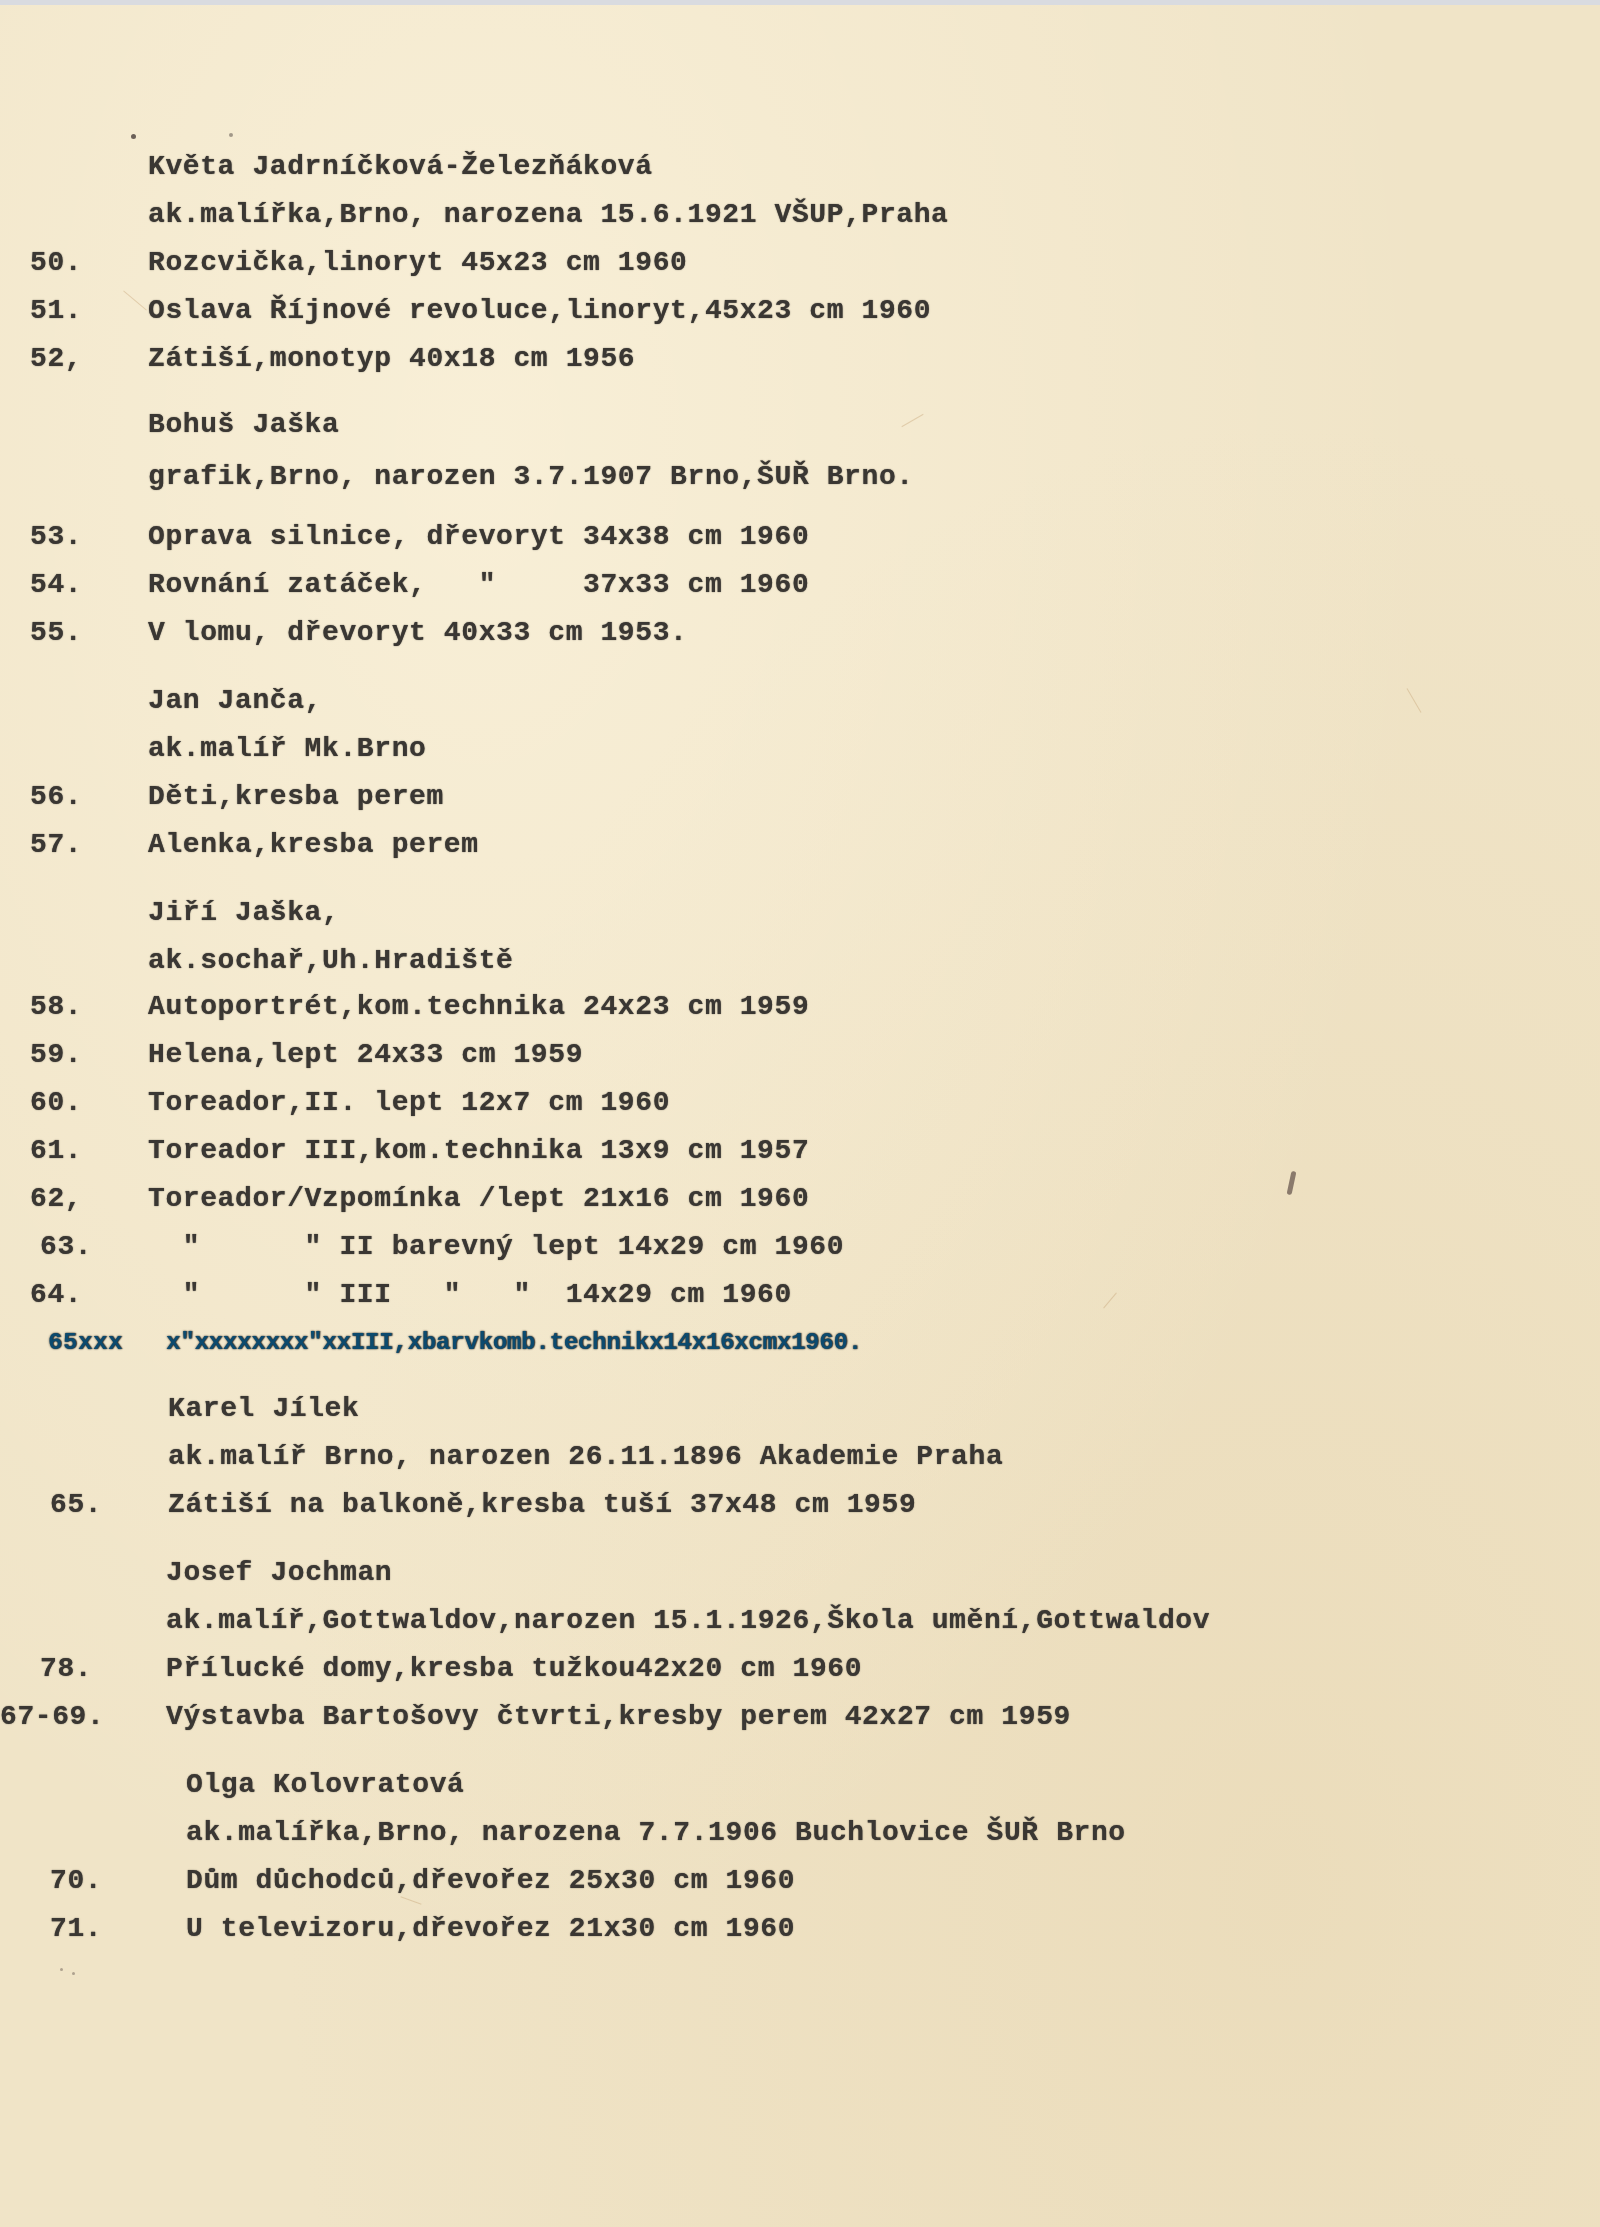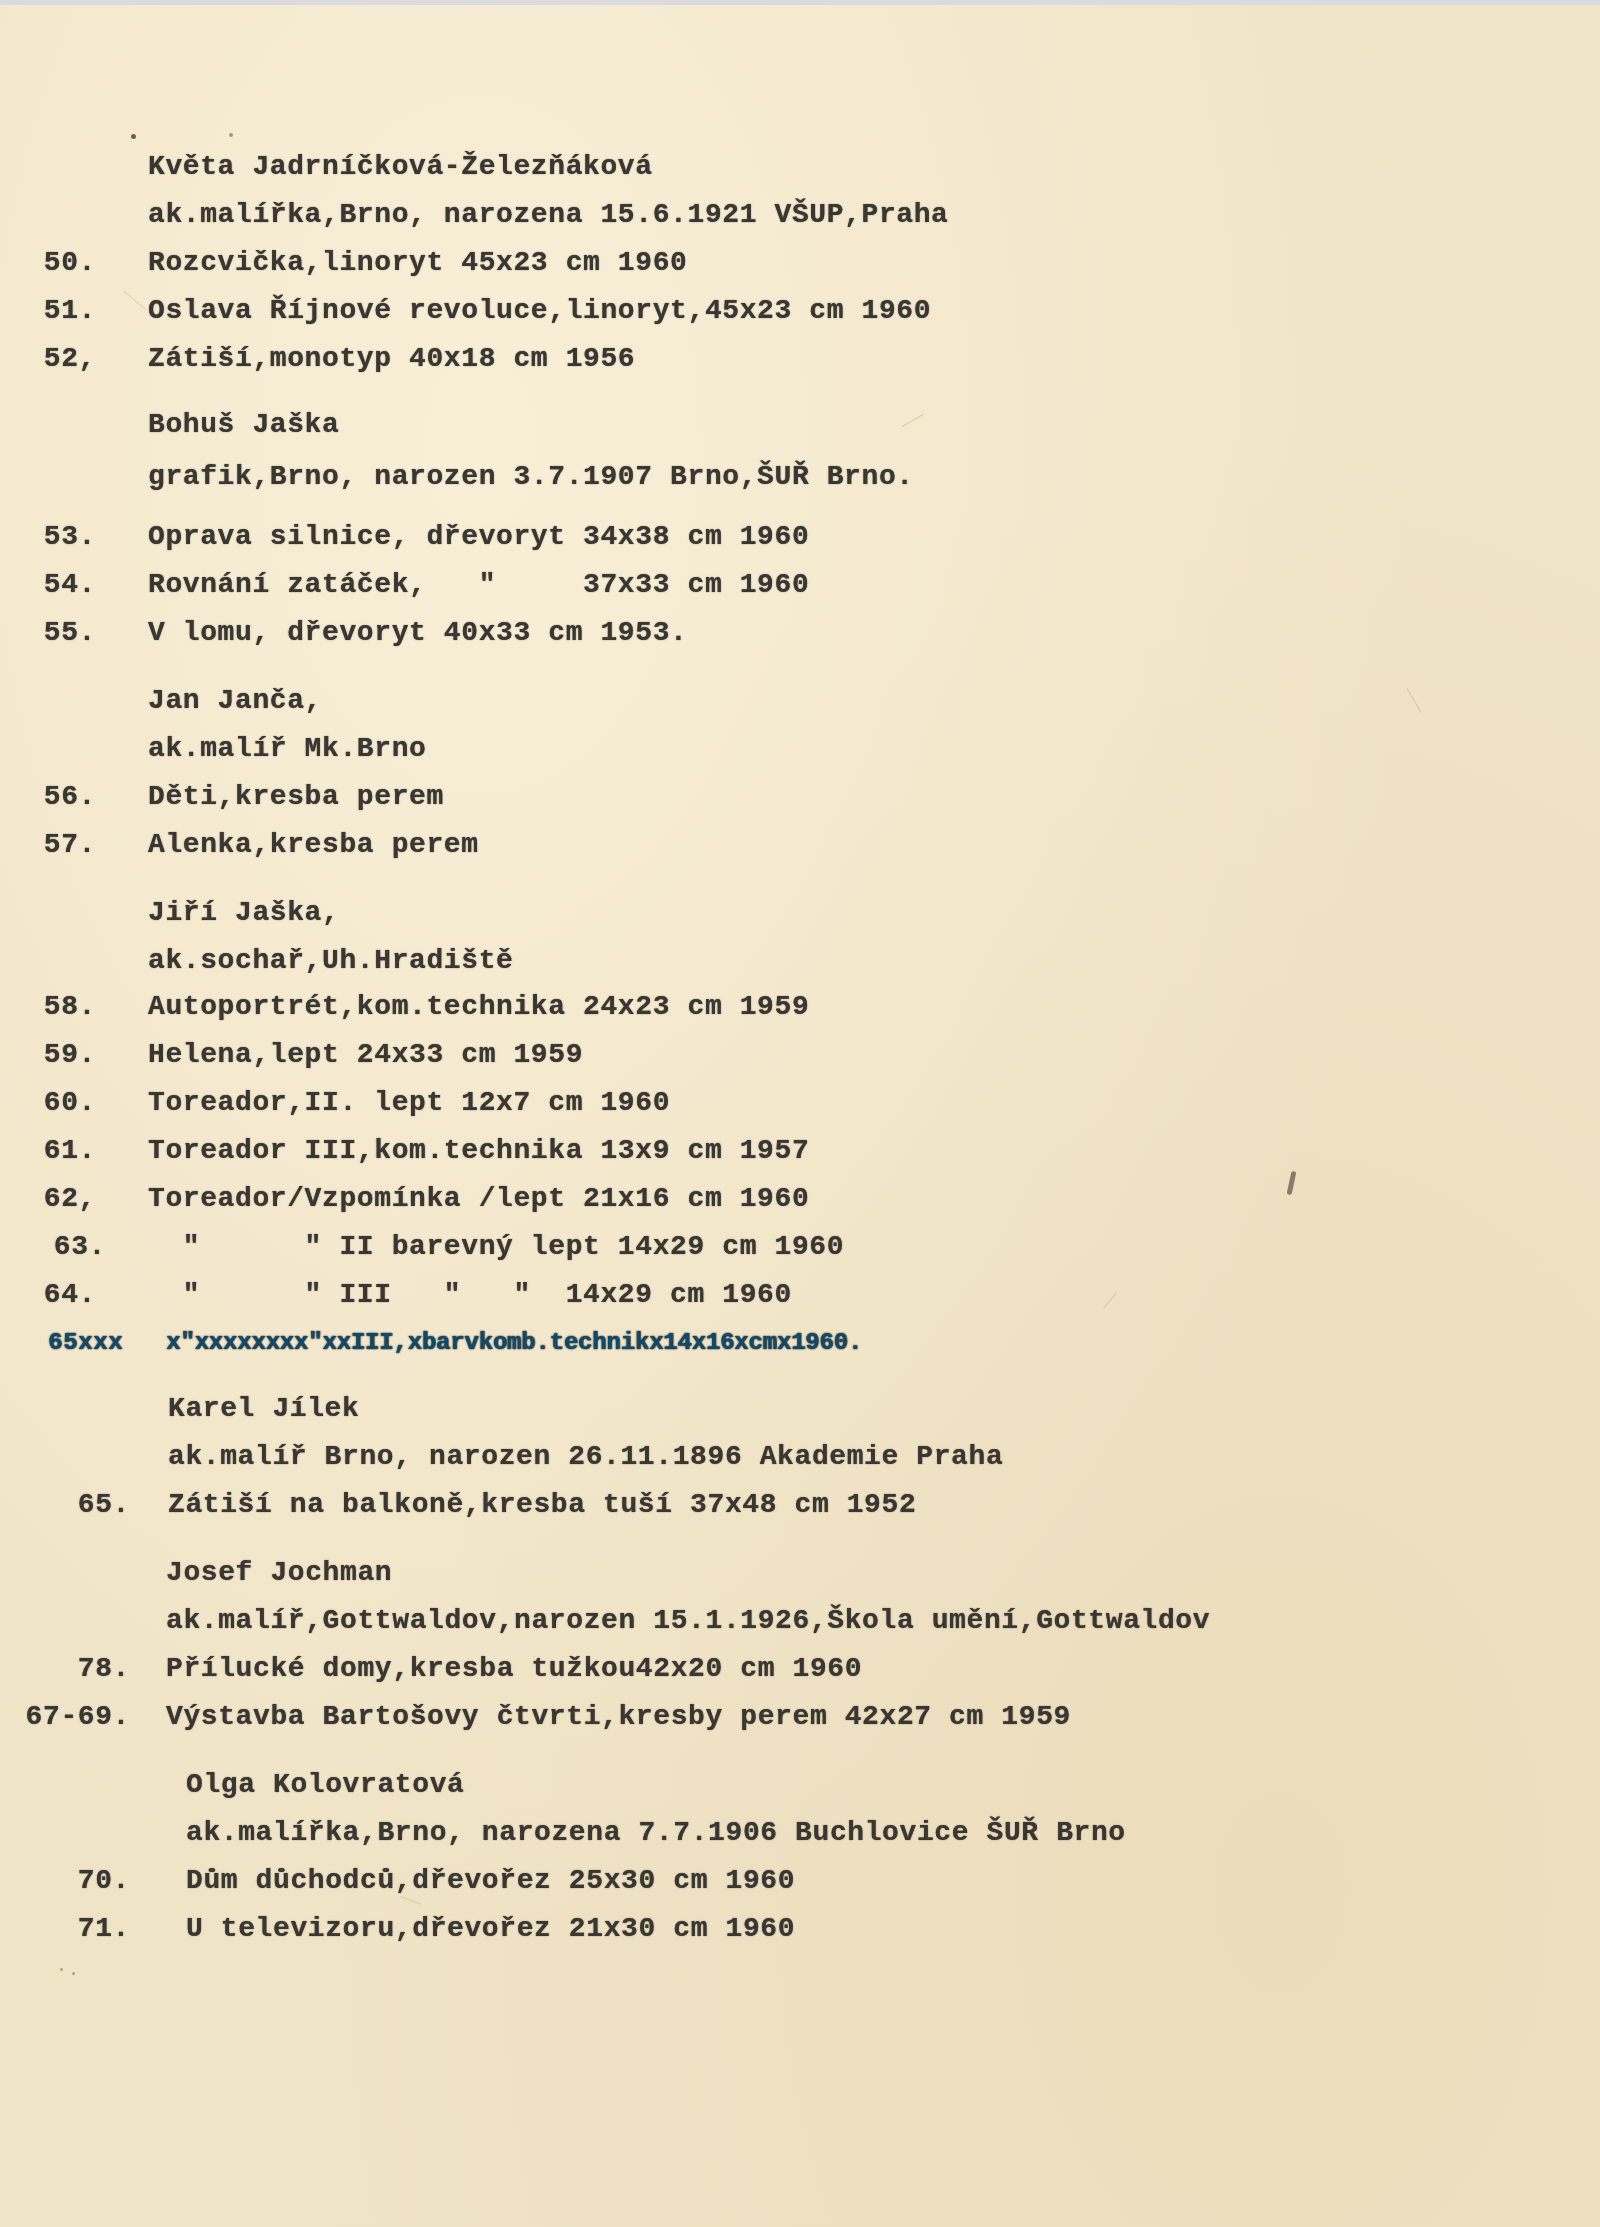--- a/index.html
+++ b/index.html
@@ -23,21 +23,21 @@
   .line {
     position: absolute;
     font-size: 28px;
     line-height: 34px;
     color: #3a3733;
     font-weight: bold;
     white-space: pre;
     letter-spacing: 0.6px;
     text-shadow: 0 0 1.2px rgba(40,36,32,0.8);
   }
-  .num { position: absolute; text-align: right; }
+  .num { position: absolute; }
   .txt { position: absolute; }
   .struck {
     color: #0c4a6e;
     text-shadow: 0 0 2px rgba(30,28,25,0.9), 1px 0 1px rgba(30,28,25,0.7);
   }
   .speck { position: absolute; background: #6b6058; border-radius: 50%; }
   .fiber { position: absolute; background: rgba(190,150,100,0.35); height: 1px; }
 </style>
 </head>
 <body>
@@ -98,21 +98,21 @@
   <div class="line num" style="left:40px;width:66px;top:1230px">63.</div>
   <div class="line txt" style="left:148px;top:1230px">  "      " II barevný lept 14x29 cm 1960</div>
   <div class="line num" style="left:30px;width:66px;top:1278px">64.</div>
   <div class="line txt" style="left:148px;top:1278px">  "      " III   "   "  14x29 cm 1960</div>
   <div class="line txt struck" style="left:48px;top:1326px;font-size:24px">65xxx</div>
   <div class="line txt struck" style="left:166px;top:1326px;font-size:24px;letter-spacing:-0.2px">x"xxxxxxxx"xxIII,xbarvkomb.technikx14x16xcmx1960.</div>
 
   <div class="line txt" style="left:168px;top:1392px">Karel Jílek</div>
   <div class="line txt" style="left:168px;top:1440px">ak.malíř Brno, narozen 26.11.1896 Akademie Praha</div>
   <div class="line num" style="left:50px;width:80px;top:1488px">65.</div>
-  <div class="line txt" style="left:168px;top:1488px">Zátiší na balkoně,kresba tuší 37x48 cm 1952</div>
+  <div class="line txt" style="left:168px;top:1488px">Zátiší na balkoně,kresba tuší 37x48 cm 1959</div>
 
   <div class="line txt" style="left:166px;top:1556px">Josef Jochman</div>
   <div class="line txt" style="left:166px;top:1604px">ak.malíř,Gottwaldov,narozen 15.1.1926,Škola umění,Gottwaldov</div>
   <div class="line num" style="left:40px;width:90px;top:1652px">78.</div>
   <div class="line txt" style="left:166px;top:1652px">Přílucké domy,kresba tužkou42x20 cm 1960</div>
   <div class="line num" style="left:0px;width:130px;top:1700px">67-69.</div>
   <div class="line txt" style="left:166px;top:1700px">Výstavba Bartošovy čtvrti,kresby perem 42x27 cm 1959</div>
 
   <div class="line txt" style="left:186px;top:1768px">Olga Kolovratová</div>
   <div class="line txt" style="left:186px;top:1816px">ak.malířka,Brno, narozena 7.7.1906 Buchlovice ŠUŘ Brno</div>

